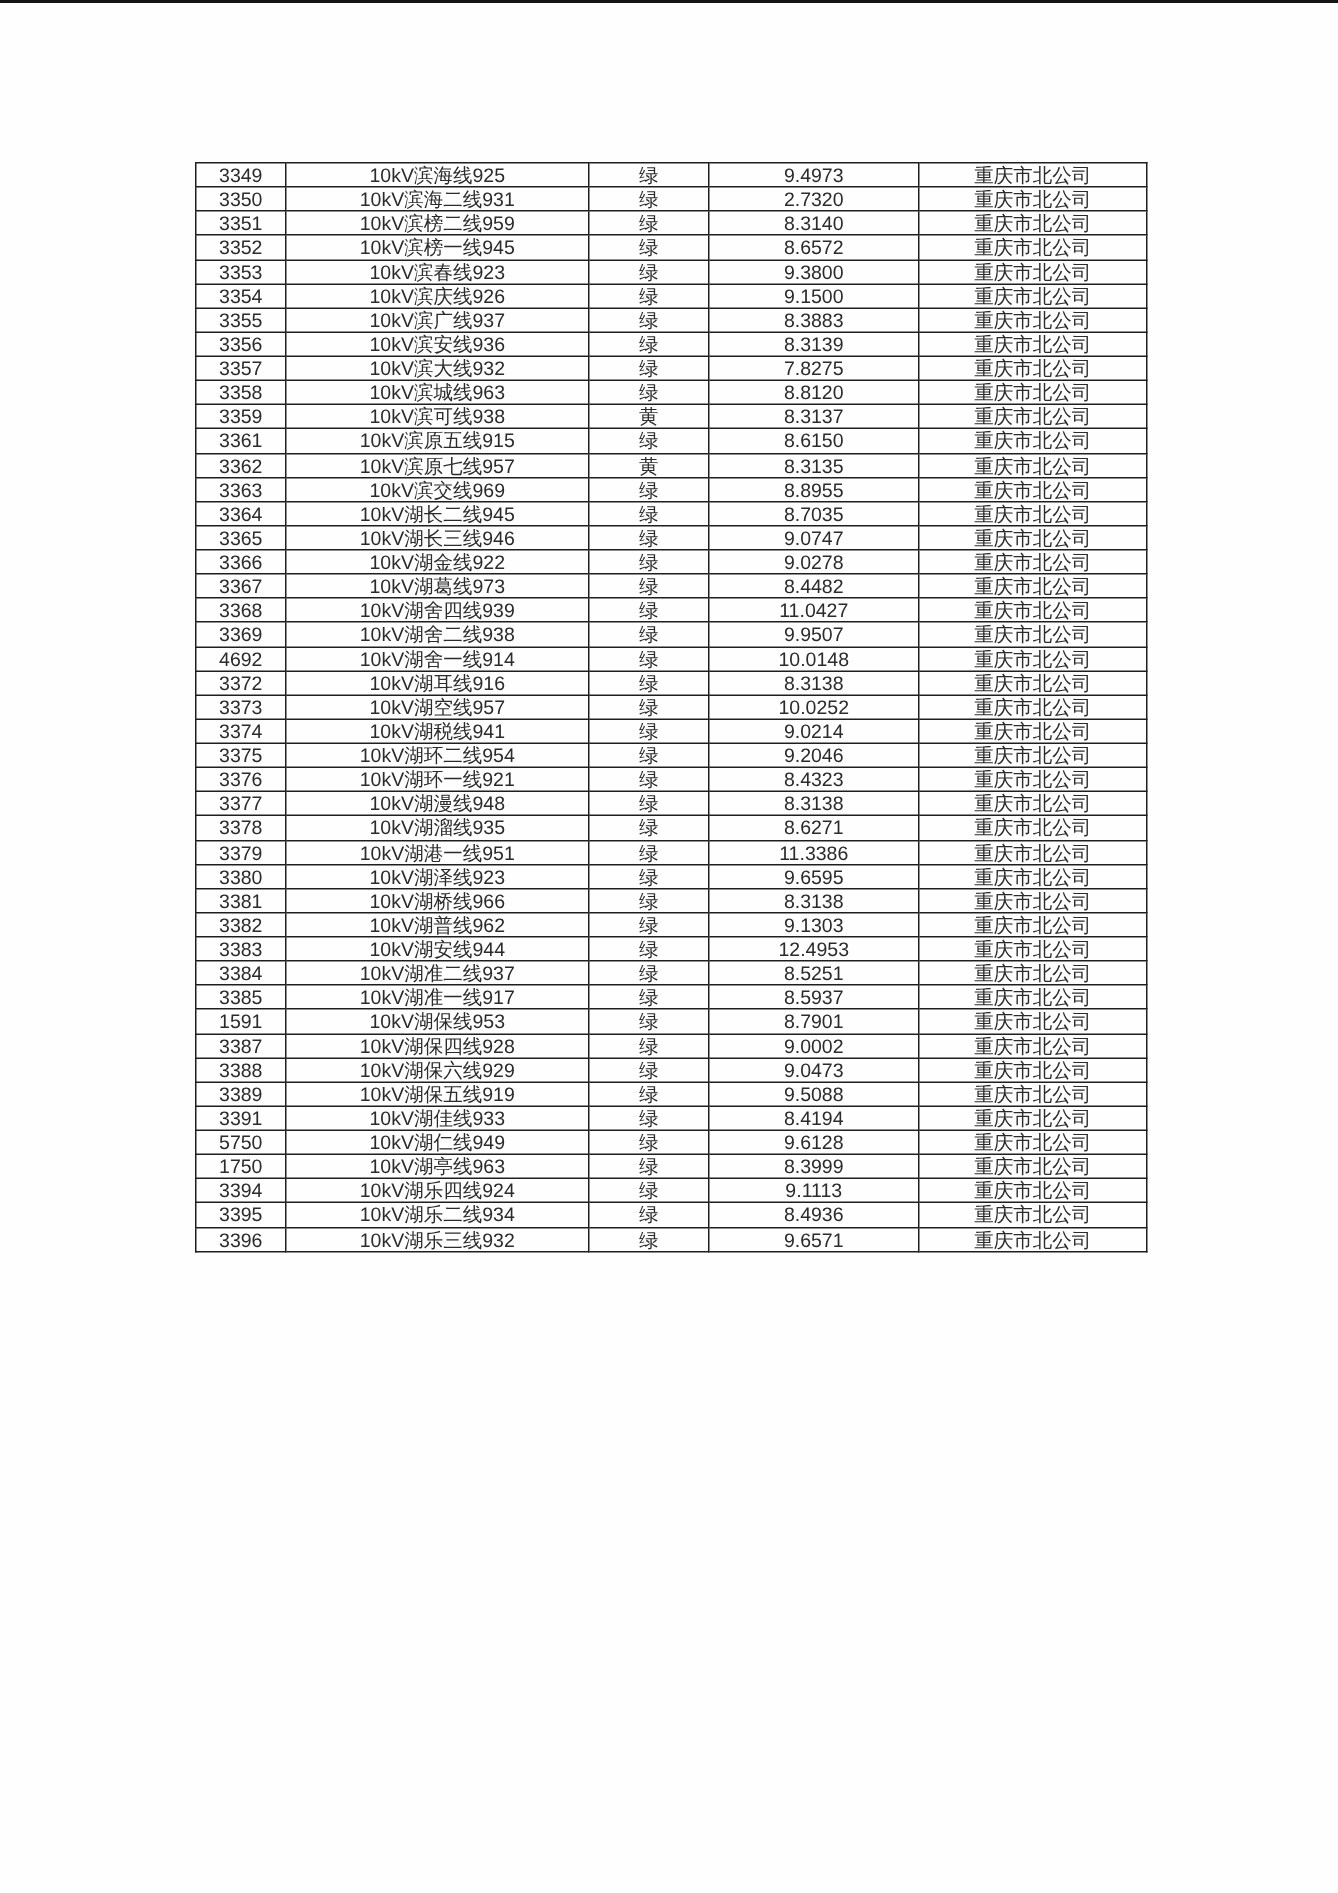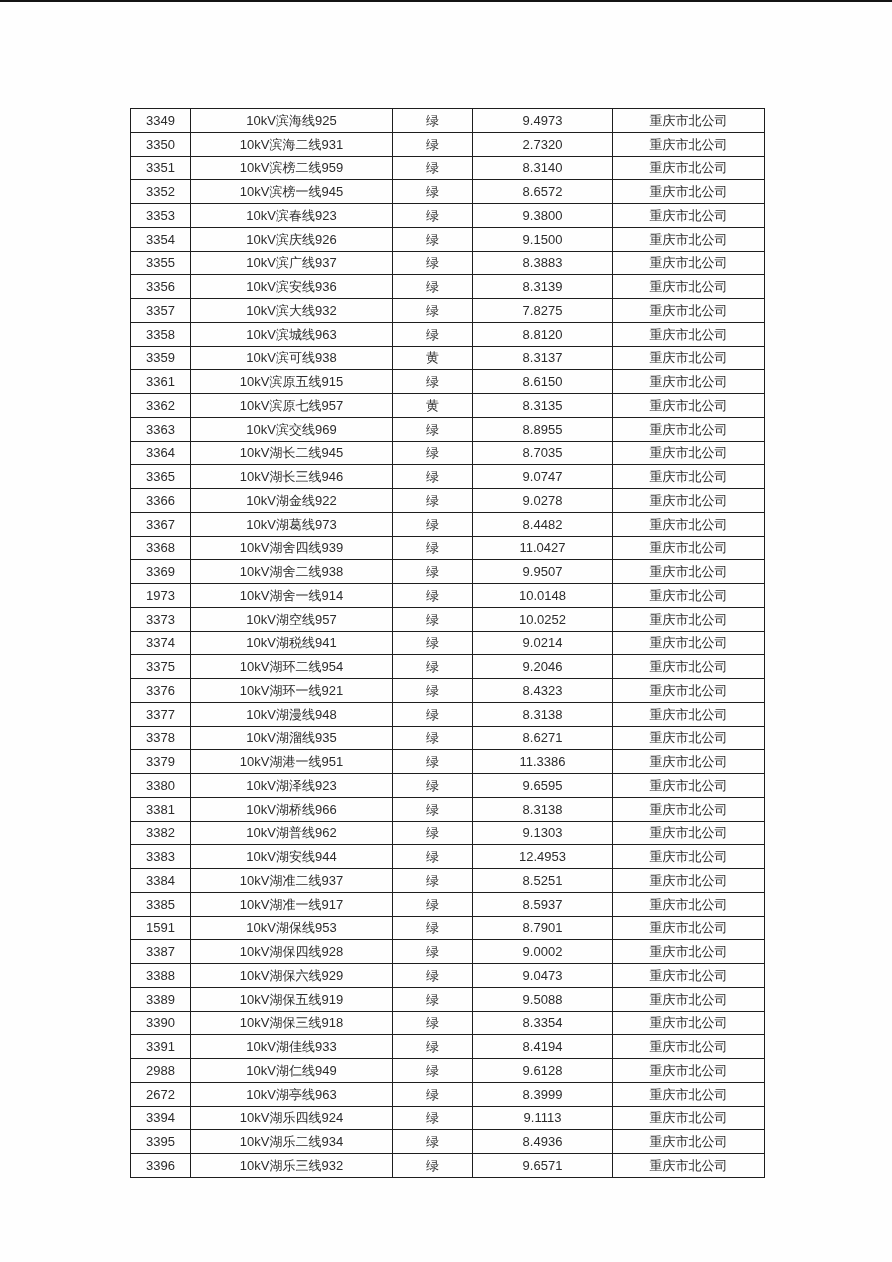--- a/index.html
+++ b/index.html
@@ -22,21 +22,21 @@
     left: 0;
     width: 100%;
     height: 2px;
     background: #141414;
   }
   table.data-table {
     position: absolute;
     left: 130px;
     top: 108px;
     width: 634px;
-    height: 1070px;
+    height: 727px;
     border-collapse: collapse;
     table-layout: fixed;
   }
   table.data-table td {
     border: 1.6px solid #1e1e1e;
     text-align: center;
     vertical-align: middle;
     font-size: 13px;
     line-height: 1;
     color: #2b2b2b;
@@ -199,24 +199,31 @@
       <td>重庆市北公司</td>
     </tr>
         <tr>
       <td>3369</td>
       <td>10kV湖舍二线938</td>
       <td>绿</td>
       <td>9.9507</td>
       <td>重庆市北公司</td>
     </tr>
         <tr>
-      <td>1973</td>
+      <td>4692</td>
       <td>10kV湖舍一线914</td>
       <td>绿</td>
       <td>10.0148</td>
+      <td>重庆市北公司</td>
+    </tr>
+        <tr>
+      <td>3372</td>
+      <td>10kV湖耳线916</td>
+      <td>绿</td>
+      <td>8.3138</td>
       <td>重庆市北公司</td>
     </tr>
         <tr>
       <td>3373</td>
       <td>10kV湖空线957</td>
       <td>绿</td>
       <td>10.0252</td>
       <td>重庆市北公司</td>
     </tr>
         <tr>
@@ -325,42 +332,35 @@
       <td>重庆市北公司</td>
     </tr>
         <tr>
       <td>3389</td>
       <td>10kV湖保五线919</td>
       <td>绿</td>
       <td>9.5088</td>
       <td>重庆市北公司</td>
     </tr>
         <tr>
-      <td>3390</td>
-      <td>10kV湖保三线918</td>
-      <td>绿</td>
-      <td>8.3354</td>
-      <td>重庆市北公司</td>
-    </tr>
-        <tr>
       <td>3391</td>
       <td>10kV湖佳线933</td>
       <td>绿</td>
       <td>8.4194</td>
       <td>重庆市北公司</td>
     </tr>
         <tr>
-      <td>2988</td>
+      <td>5750</td>
       <td>10kV湖仁线949</td>
       <td>绿</td>
       <td>9.6128</td>
       <td>重庆市北公司</td>
     </tr>
         <tr>
-      <td>2672</td>
+      <td>1750</td>
       <td>10kV湖亭线963</td>
       <td>绿</td>
       <td>8.3999</td>
       <td>重庆市北公司</td>
     </tr>
         <tr>
       <td>3394</td>
       <td>10kV湖乐四线924</td>
       <td>绿</td>
       <td>9.1113</td>

